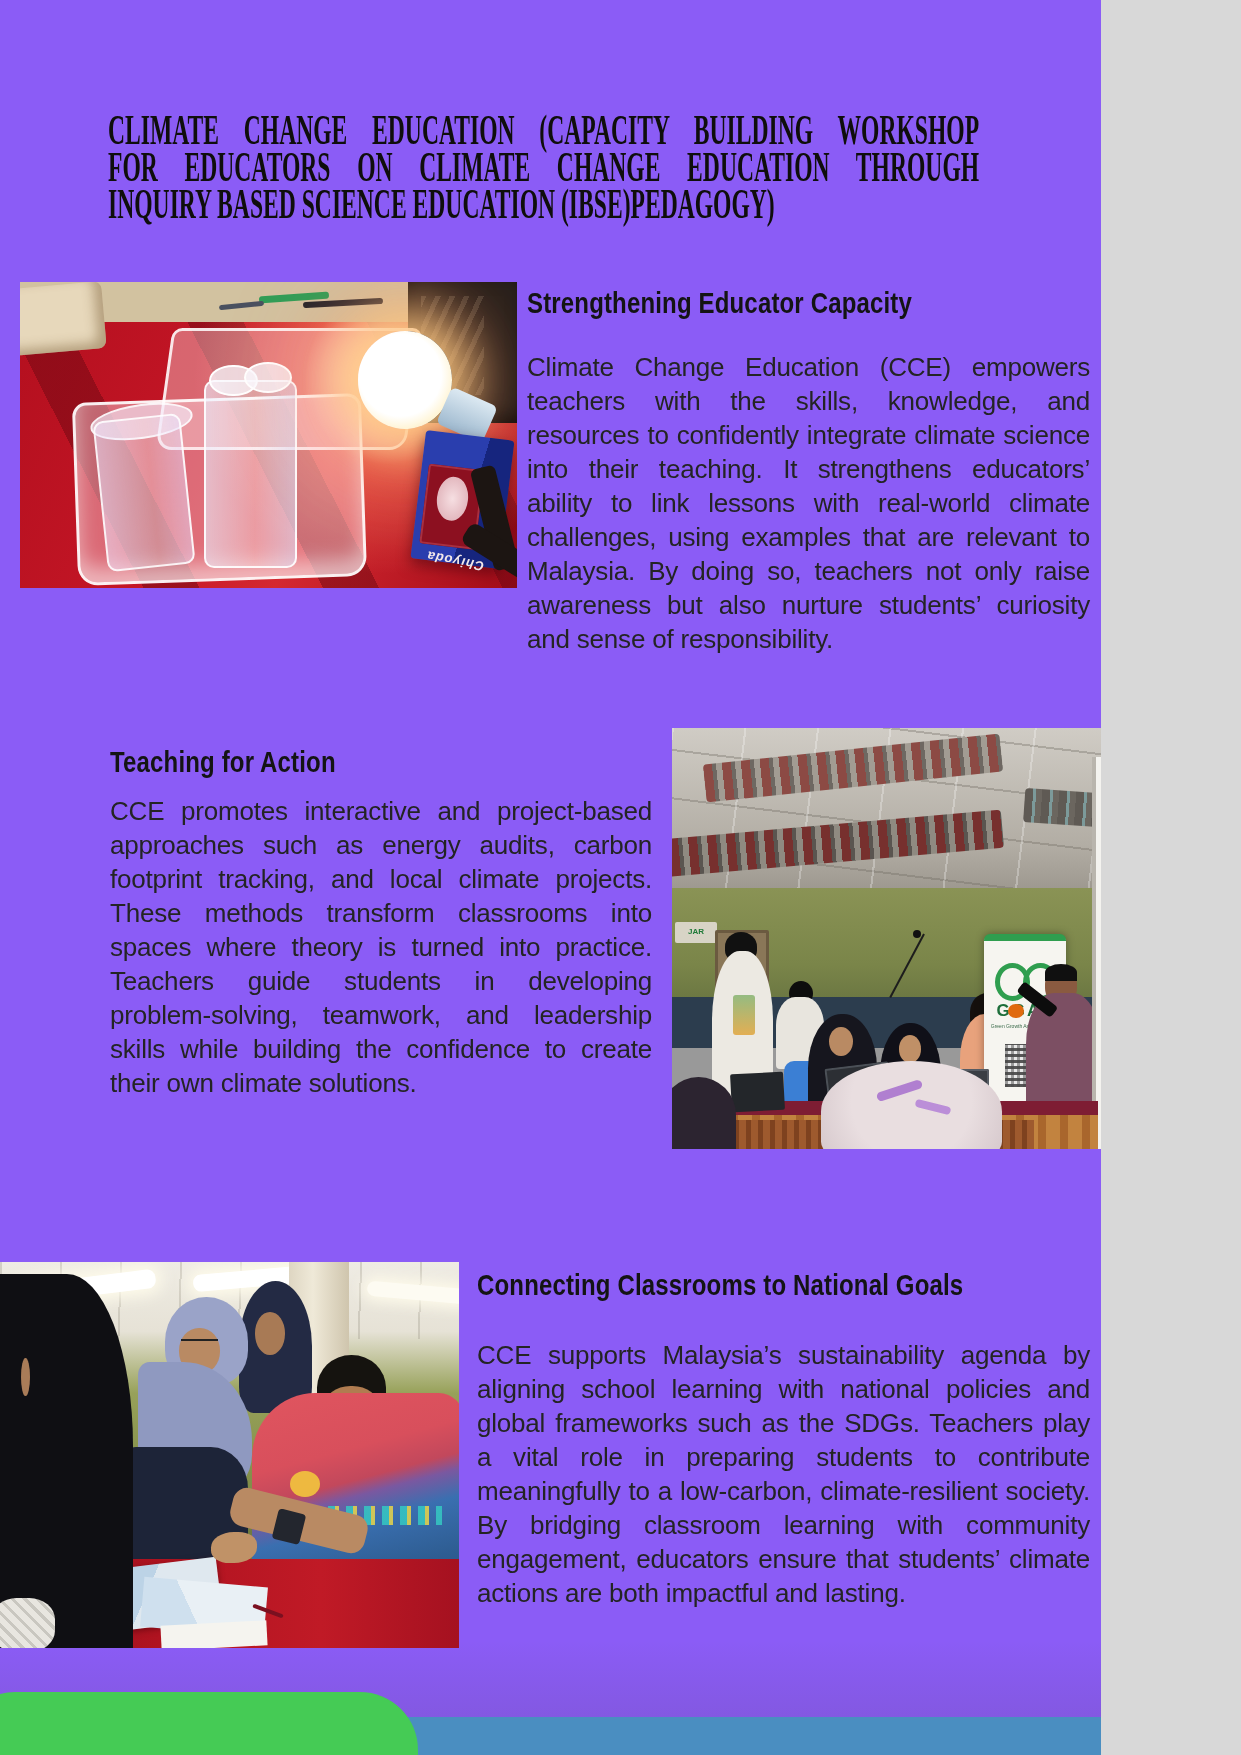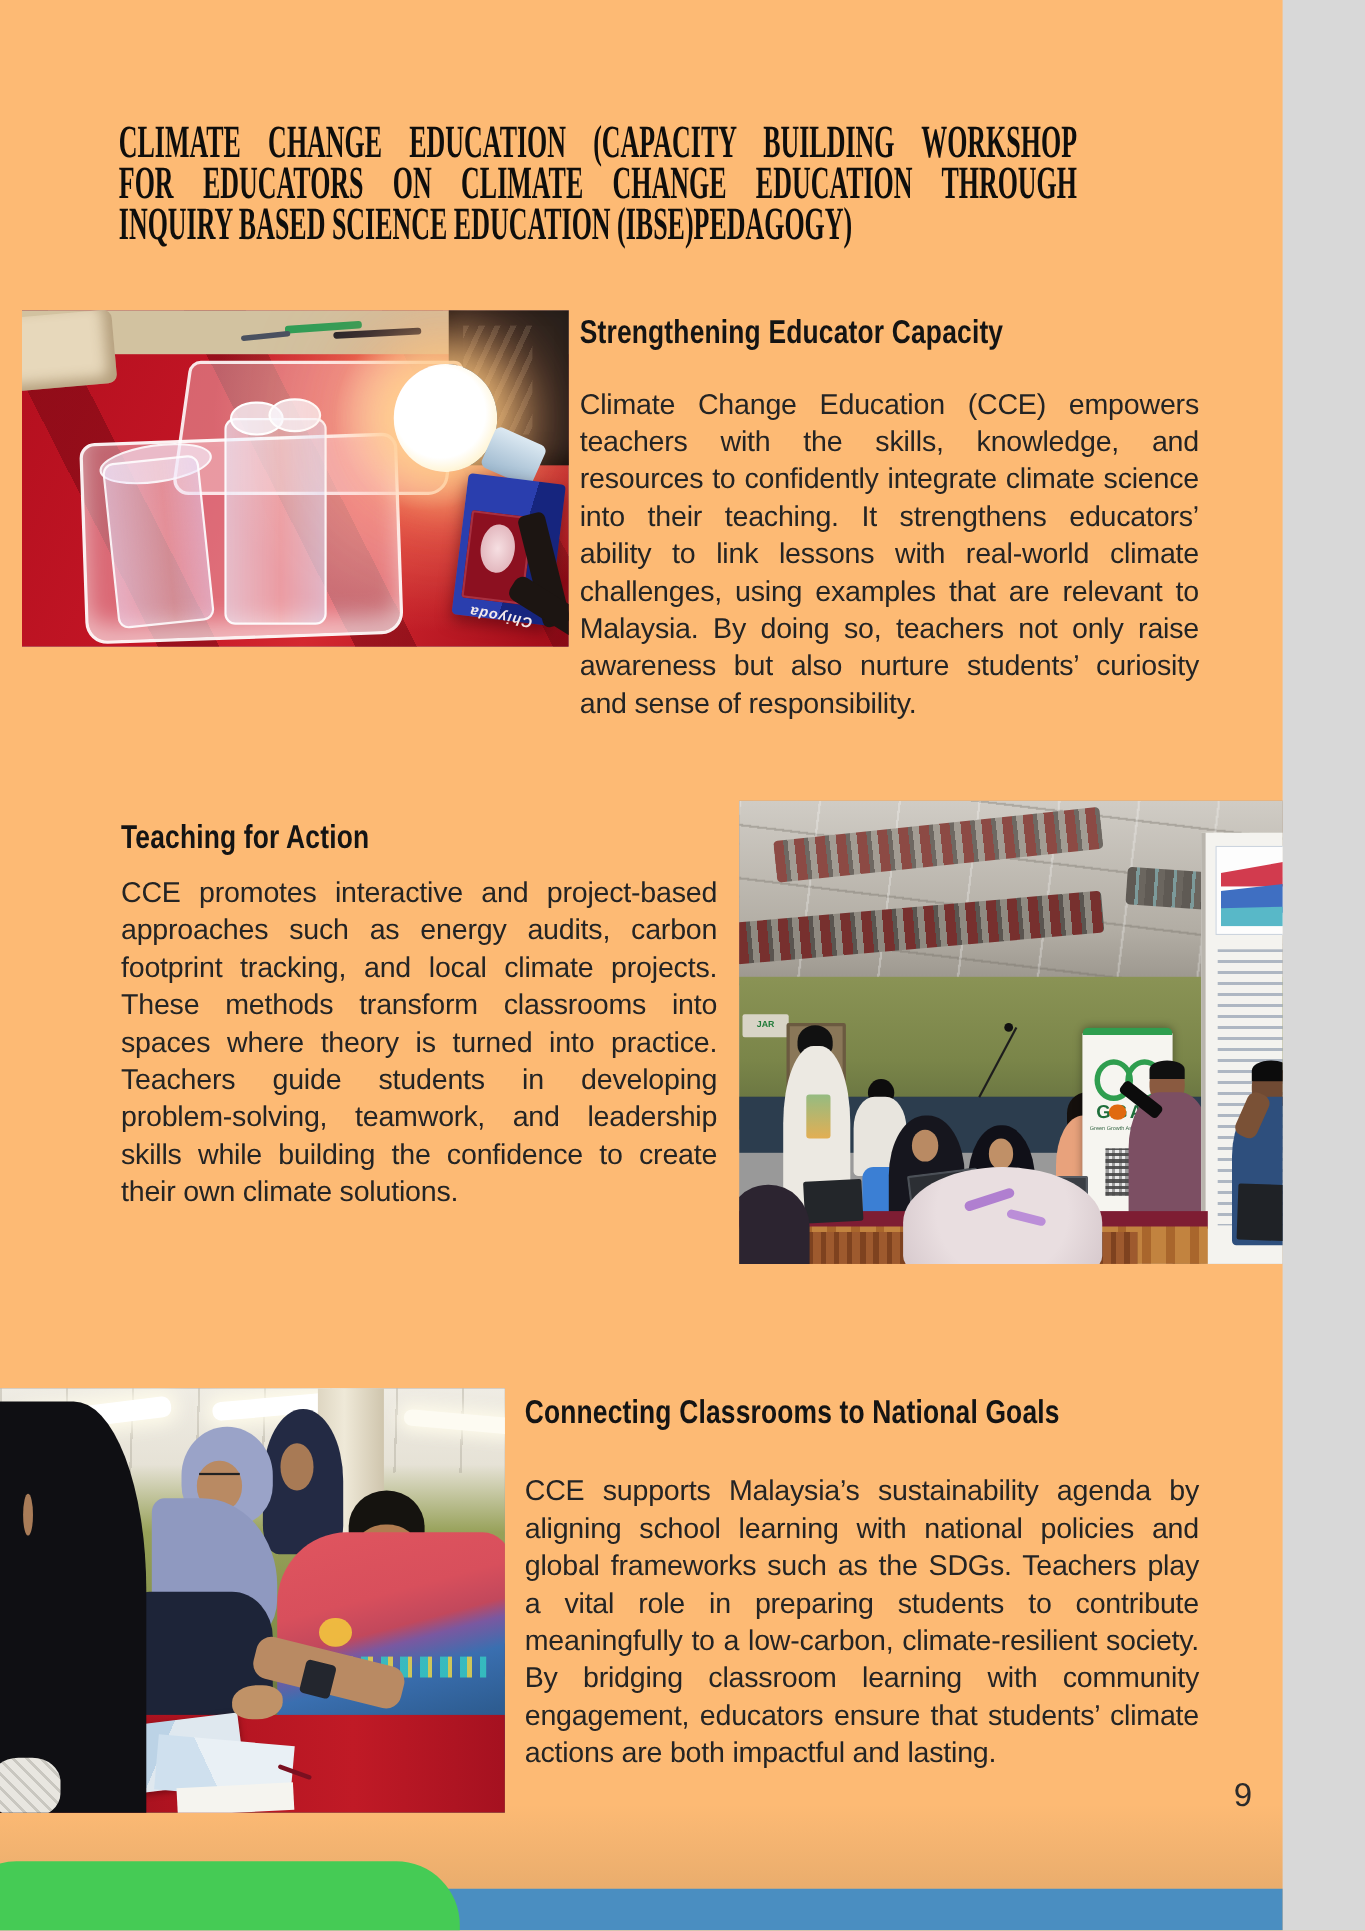--- a/index.html
+++ b/index.html
@@ -1,17 +1,17 @@
 <!DOCTYPE html>
 <html><head>
 <meta charset="utf-8">
 <style>
   html,body{margin:0;padding:0;background:#d8d8d8;}
-  .page{position:relative;width:1166px;height:1755px;background:#fdba74;overflow:hidden;
-        font-family:"Liberation Sans",sans-serif;}
+  .page{position:relative;width:1059px;height:1755px;background:#8b5cf6;overflow:hidden;
+        font-family:"Liberation Sans",sans-serif;padding-left:42px;}
   .abs{position:absolute;}
 
   
   .green-bar{left:1205px;top:0;width:36px;height:1755px;background:#45CB55;}
   .blue-bar{left:0;top:1717px;width:1232px;height:38px;background:#4A8EC1;}
   .green-pill{left:-40px;top:1692px;width:458px;height:80px;background:#45CB55;
               border-radius:55px 58px 0 0;}
   .page-shadow{left:0;top:1640px;width:1205px;height:77px;
                background:linear-gradient(180deg,rgba(0,0,0,0) 0%,rgba(60,55,45,.10) 100%);}
 

